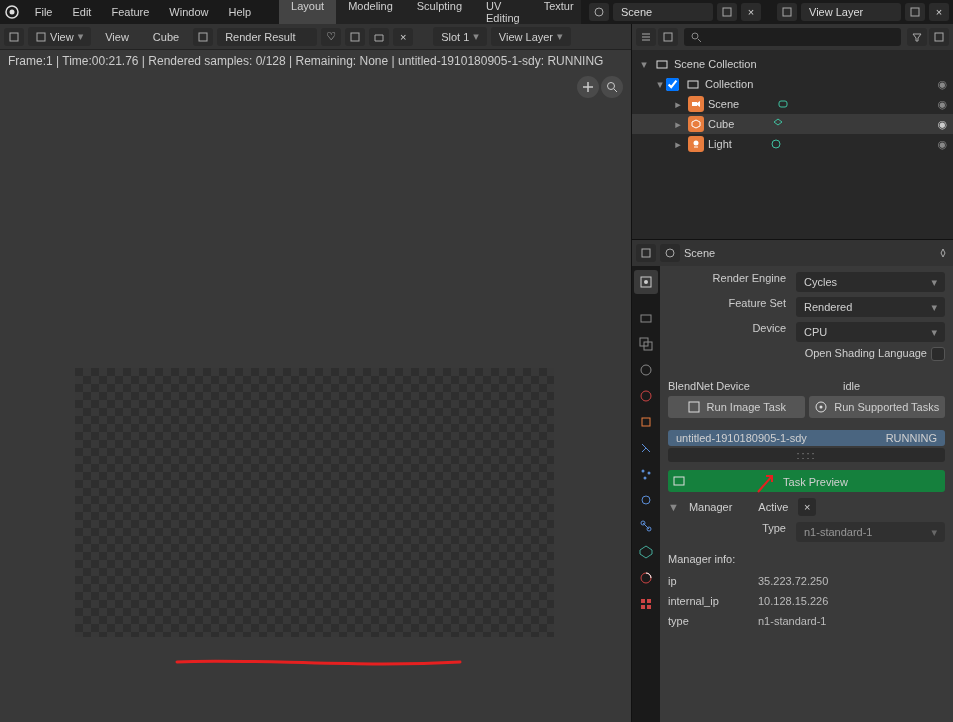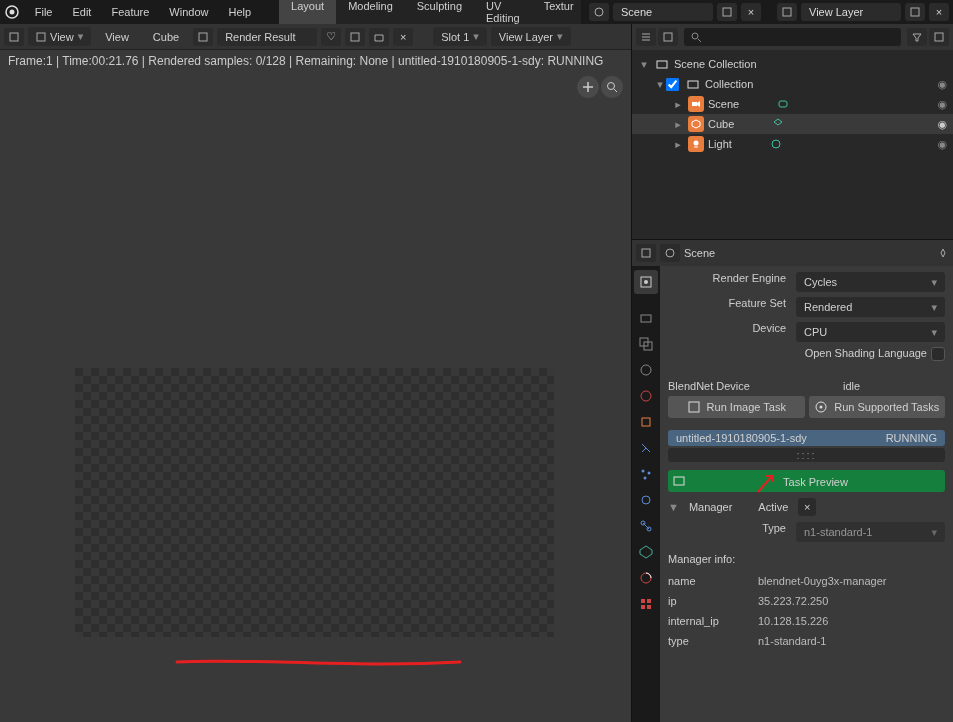--- a/index.html
+++ b/index.html
@@ -454,24 +454,20 @@
         <div class="prop-row">
           <div class="prop-label">Type</div>
           <div class="prop-val dd2" style="opacity:0.6">
               <span>n1-standard-1</span>
               <span style="color:#888">▾</span>
             </div>
         </div>
         <div style="padding:6px 0">Manager info:</div>
         <div id="info-rows">
             <div class="info-row">
-              <div class="info-key">name</div>
-              <div class="info-val">blendnet-0uyg3x-manager</div>
-            </div>
-            <div class="info-row">
               <div class="info-key">ip</div>
               <div class="info-val">35.223.72.250</div>
             </div>
             <div class="info-row">
               <div class="info-key">internal_ip</div>
               <div class="info-val">10.128.15.226</div>
             </div>
             <div class="info-row">
               <div class="info-key">type</div>
               <div class="info-val">n1-standard-1</div>

